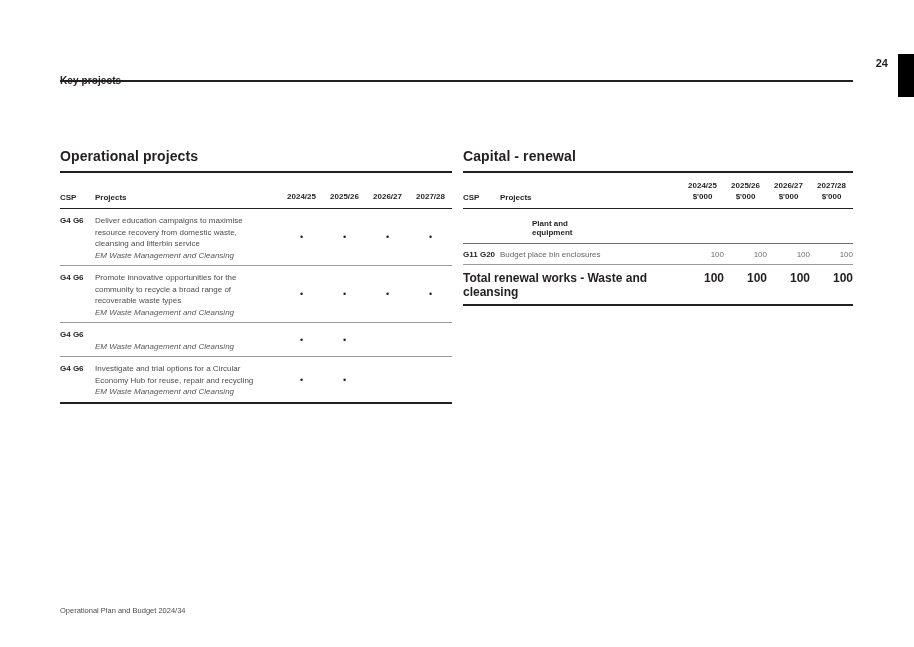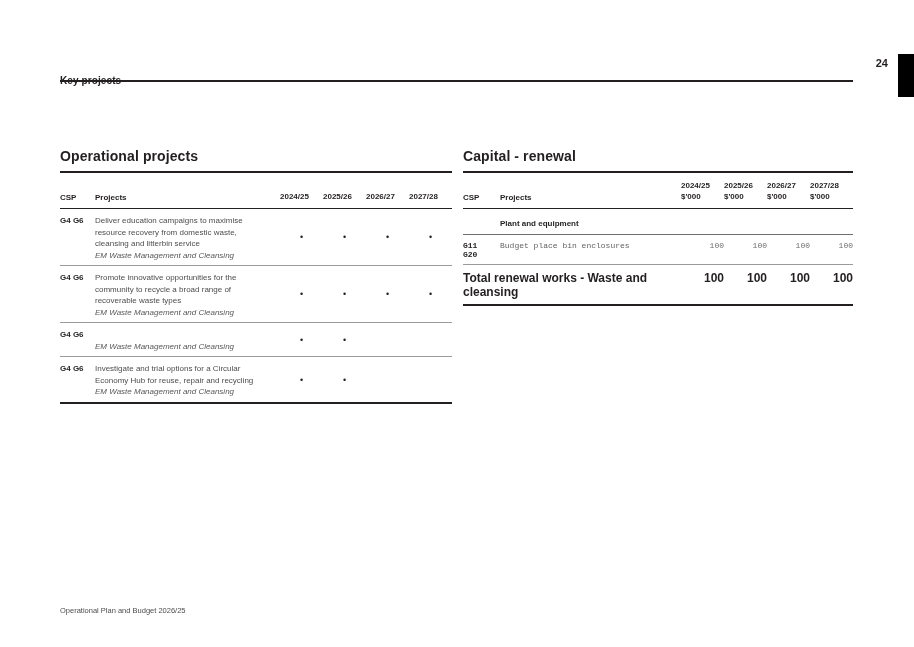--- a/index.html
+++ b/index.html
@@ -40,48 +40,48 @@
   .section-rule { height: 2px; background: #231f20; }
   
   .thead {
     display: grid; align-items: end;
     height: 36px; padding-bottom: 6px;
     border-bottom: 1.5px solid #231f20;
     font-size: 8px; font-weight: bold;
   }
   .grid-op  { grid-template-columns: 35px 1fr 43px 43px 43px 43px; }
   .grid-cap { grid-template-columns: 37px 1fr 43px 43px 43px 43px; }
-  .col-year { text-align: left; line-height: 11px; }
+  .col-year { text-align: center; line-height: 11px; }
   .trow {
     display: grid;
     border-bottom: 1px solid #9b9b9b;
     font-size: 8px; line-height: 11.5px;
     padding: 6px 0 4px 0;
   }
   .trow.last { border-bottom: 2px solid #231f20; }
   .cell-csp { font-weight: bold; color: #231f20; padding-right: 4px; }
   .cell-desc { color: #4d4d4e; padding-right: 14px; }
   .cell-desc .em { font-style: italic; color: #58585a; }
   .cell-dot {
     display: flex; align-items: center; justify-content: center;
     font-size: 9px; color: #231f20;
   }
   
   .subhead-row {
     display: grid;
     border-bottom: 1px solid #6f6f71;
     font-size: 8px; font-weight: bold;
     padding: 10px 0 6px 0;
+    gap: 32px;
   }
   .cap-row {
     display: grid;
     border-bottom: 1px solid #9b9b9b;
     font-size: 8px;
     padding: 6px 0 5px 0;
-    font-family: Liberation Mono, monospace;
   }
   .cap-desc { color: #626366; padding-right: 6px; }
   .cell-val { text-align: right; color: #6d6e71; }
   .total-row {
     display: grid; grid-template-columns: 1fr 43px 43px 43px 43px;
     border-bottom: 2px solid #231f20;
     font-size: 12px; font-weight: bold;
     padding: 6px 0 5px 0;
   }
   .total-row .cell-val { color: #231f20; }
@@ -204,14 +204,14 @@
 
     <div class="total-row">
       <div>Total renewal works - Waste and cleansing</div>
       <div class="cell-val">100</div>
       <div class="cell-val">100</div>
       <div class="cell-val">100</div>
       <div class="cell-val">100</div>
     </div>
   </div>
 
-  <div class="footer-text">Operational Plan and Budget 2026/25</div>
+  <div class="footer-text">Operational Plan and Budget 2024/34</div>
 </div>
 
 </body></html>

